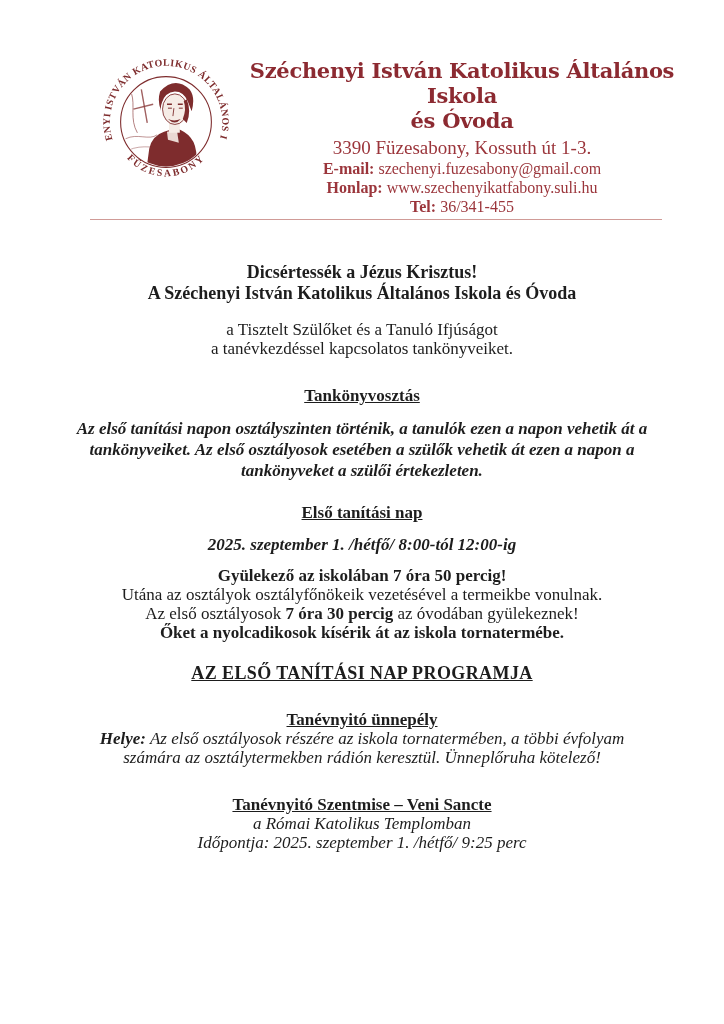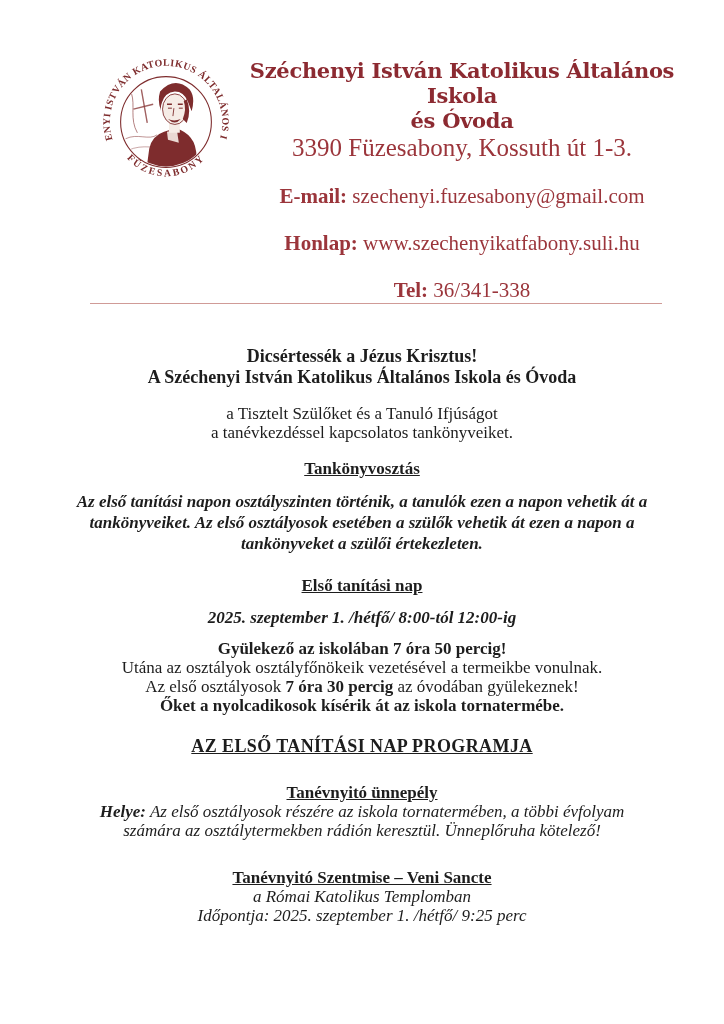--- a/index.html
+++ b/index.html
@@ -18,42 +18,42 @@
   .logo-box svg { width: 148px; height: 148px; display: block; }
   .header-text { flex: 1 1 auto; text-align: center; color: #9b353b; padding-top: 10px; }
   .school-title {
     font-family: "DejaVu Serif", serif;
     font-weight: bold;
     color: #8c2a31;
     font-size: 21px;
     line-height: 25px;
     letter-spacing: -0.3px;
   }
-  .hdr-address { font-size: 25px; line-height: 22px; margin-top: 4px; }
-  .hdr-line { font-size: 21px; line-height: 19px; margin-top: 28px; }
+  .hdr-address { font-size: 19px; line-height: 22px; margin-top: 4px; }
+  .hdr-line { font-size: 16px; line-height: 19px; }
   .hdr-label { font-weight: bold; }
 
   .divider {
     border: none;
     border-top: 1px solid #d09b97;
     margin: 3px 62px 0 90px;
     height: 0;
   }
 
   
   .doc { text-align: center; font-size: 17px; }
   .b  { font-weight: bold; }
   .bi { font-weight: bold; font-style: italic; }
   .u  { }
 
   .greeting-bold { margin-top: 42px; font-size: 18px; font-weight: bold; line-height: 21px; }
   .greeting-sub  { margin-top: 16px; line-height: 19px; }
 
   .sec-heading   { font-weight: bold; text-decoration: underline; }
-  .tk-heading    { margin-top: 17px; line-height: 19px; }
+  .tk-heading    { margin-top: 28px; line-height: 19px; }
   .tk-para       { margin-top: 13px; font-weight: bold; font-style: italic; line-height: 21px; }
 
   .ed-heading    { margin-top: 22px; line-height: 19px; }
   .date-line     { margin-top: 13px; font-weight: bold; font-style: italic; line-height: 20px; }
 
   .gather-block  { margin-top: 11px; line-height: 19px; }
   .gather-first  { font-weight: bold; }
   .escort-line   { font-weight: bold; }
 
   .program-heading {
@@ -127,21 +127,21 @@
     </div>
 
     <div class="header-text">
       <div class="school-title">
         <div>Széchenyi István Katolikus Általános Iskola</div>
         <div>és Óvoda</div>
       </div>
       <div class="hdr-address">3390 Füzesabony, Kossuth út 1-3.</div>
       <div class="hdr-line"><span class="hdr-label">E-mail:</span><span> szechenyi.fuzesabony@gmail.com</span></div>
       <div class="hdr-line"><span class="hdr-label">Honlap:</span><span> www.szechenyikatfabony.suli.hu</span></div>
-      <div class="hdr-line"><span class="hdr-label">Tel:</span><span> 36/341-338</span></div>
+      <div class="hdr-line"><span class="hdr-label">Tel:</span><span> 36/341-455</span></div>
     </div>
   </div>
 
   <hr class="divider">
 
   <div class="doc">
 
     <div class="greeting-bold">
       <div>Dicsértessék a Jézus Krisztus!</div>
       <div>A Széchenyi István Katolikus Általános Iskola és Óvoda</div>

